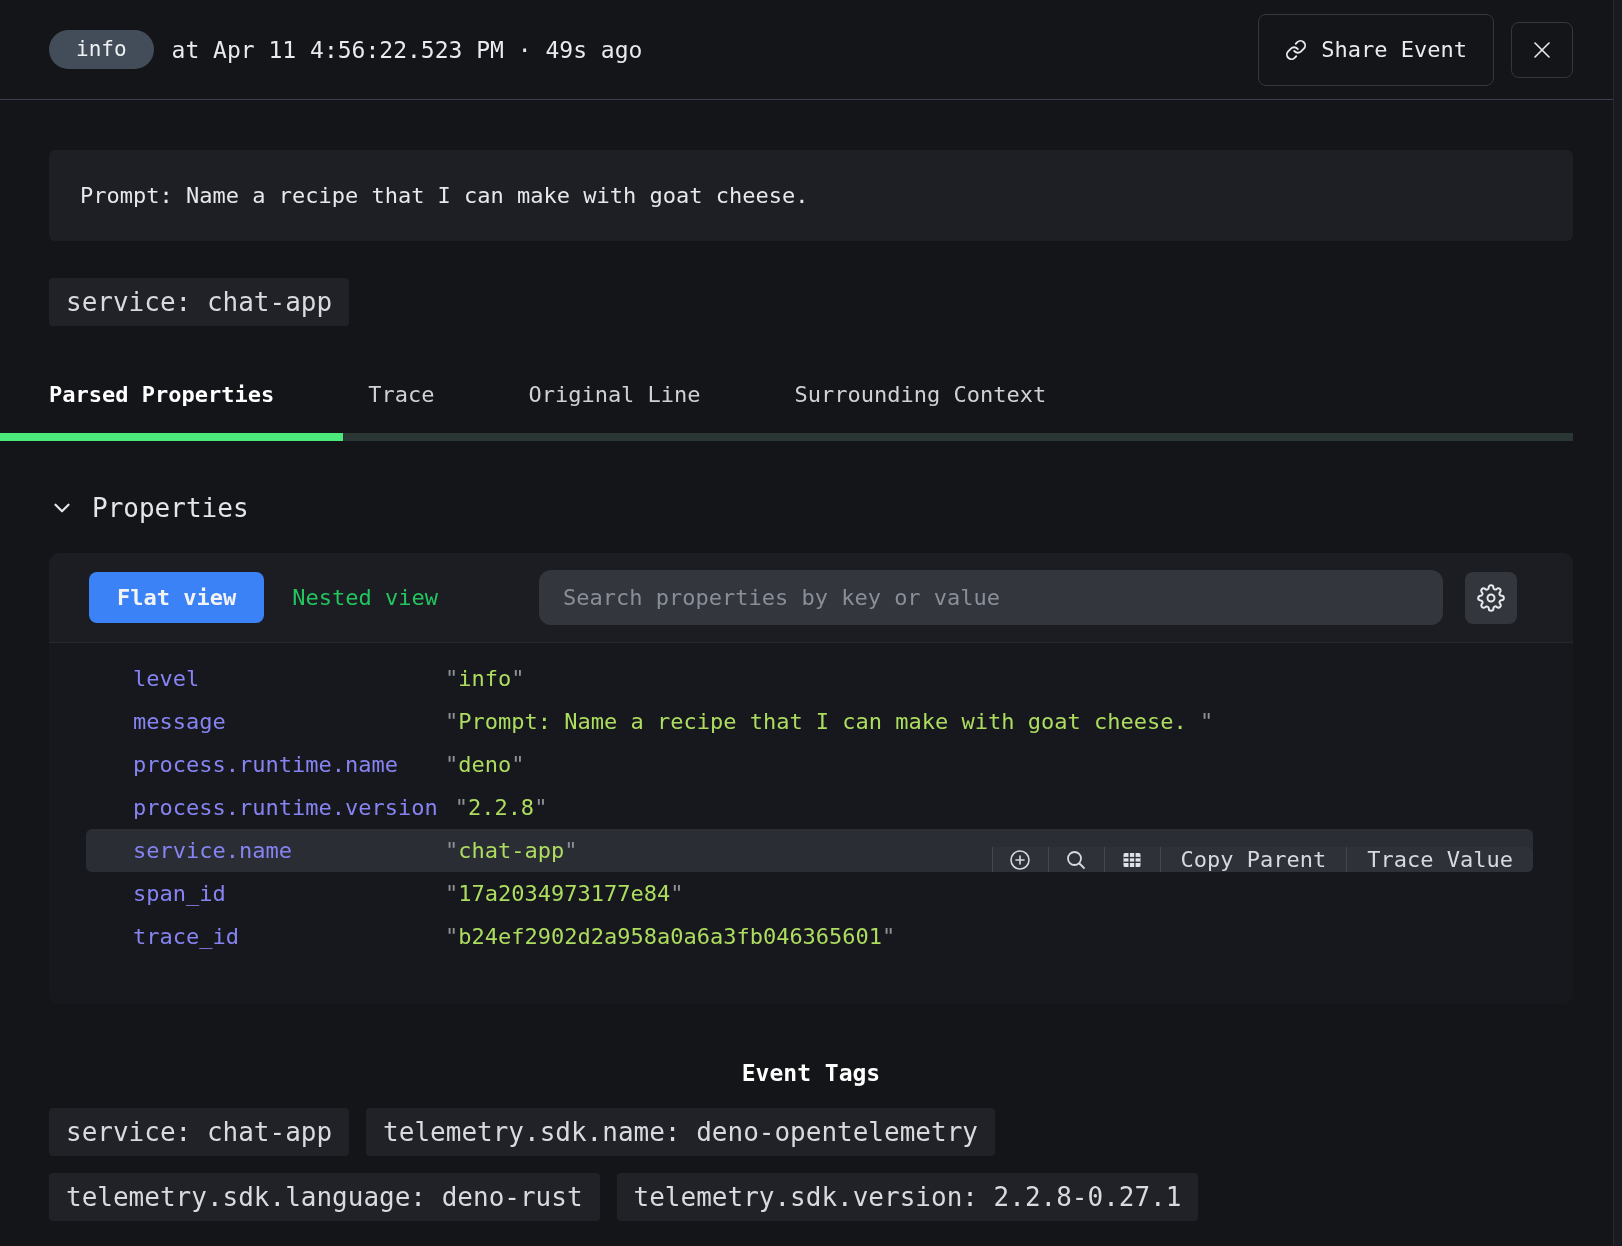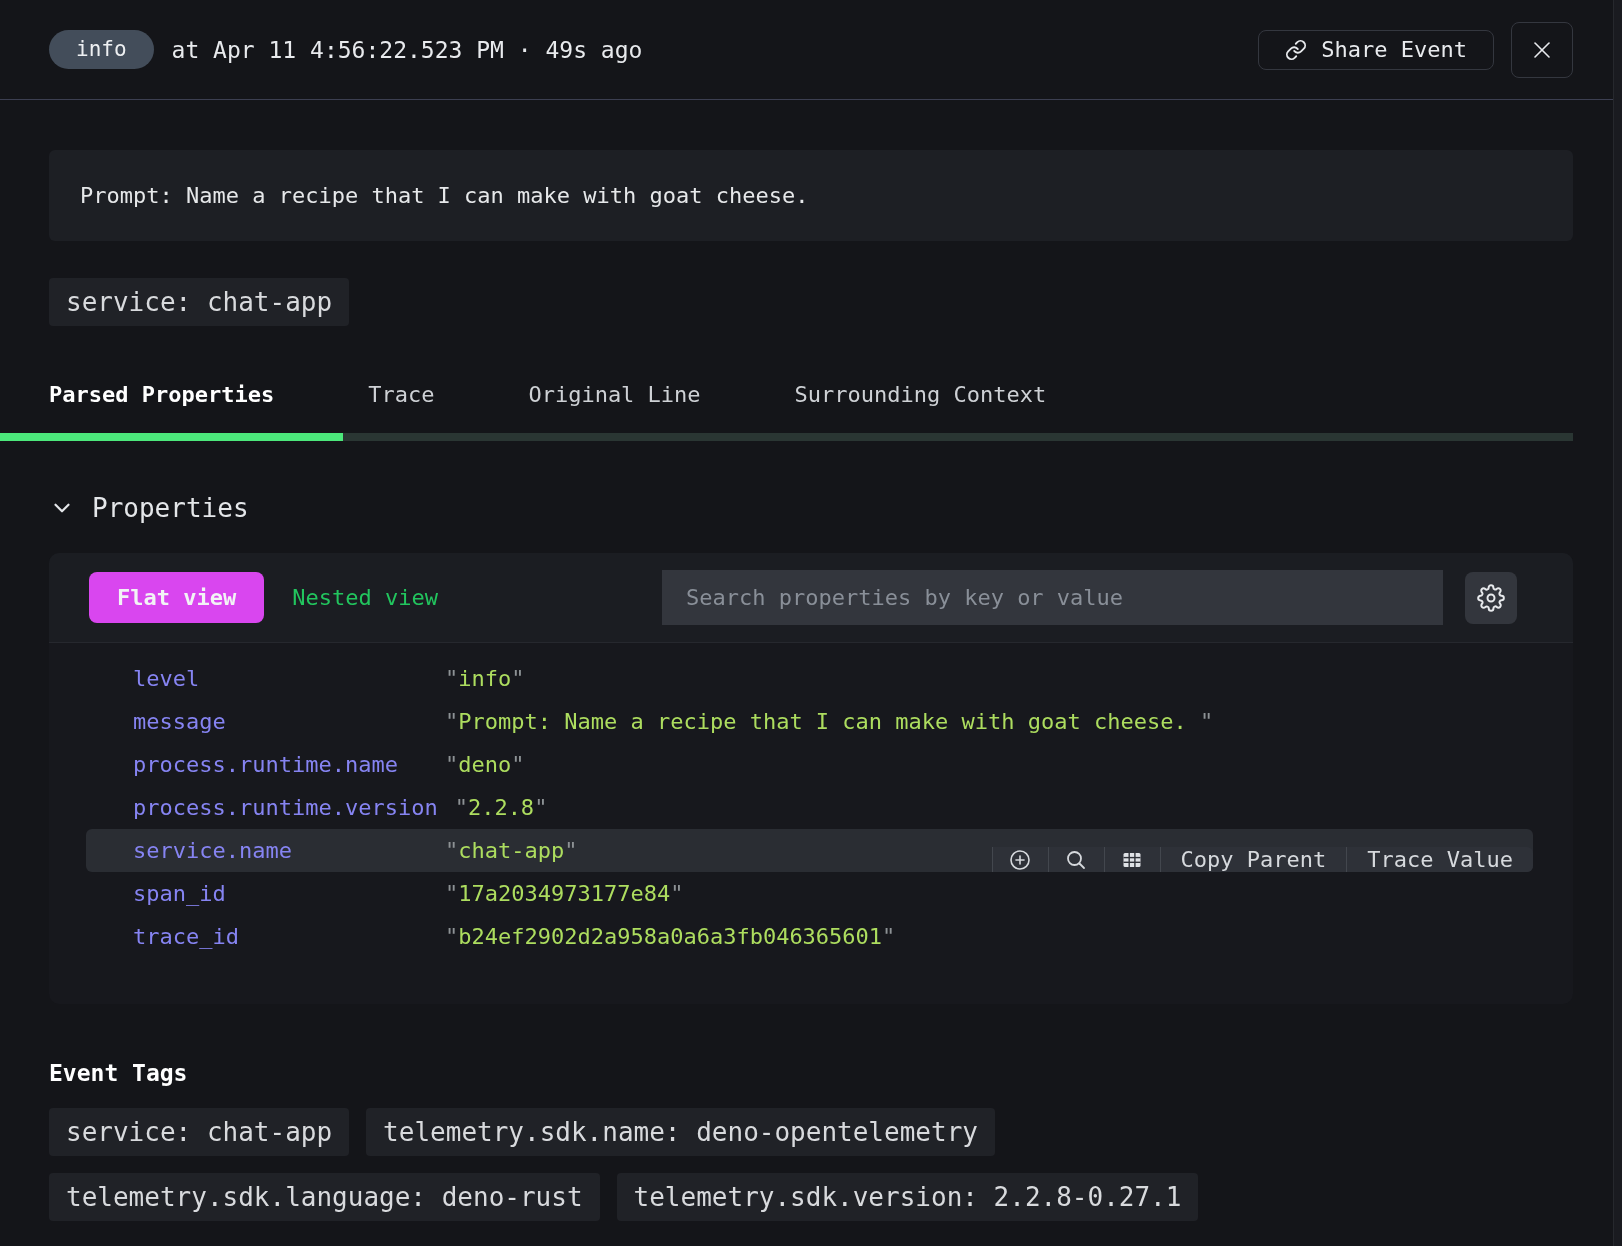--- a/index.html
+++ b/index.html
@@ -20,21 +20,21 @@
   .lvl-badge {
     background:#434d5a; color:#eef0f2; font-size:21px;
     padding:9px 27px; border-radius:22px; line-height:1;
   }
   .hdr-ts { margin-left:18px; font-size:23px; color:#e8eaed; }
   .hdr-spacer { flex:1; }
   .btn-outline {
     display:flex; align-items:center; gap:14px;
     border:1px solid #34373f; border-radius:8px; background:transparent;
     color:#e8eaed; font-size:22px; font-family:inherit;
-    padding:0 26px; height:40px; cursor:pointer;
+    padding:0 26px; height:72px; cursor:pointer;
   }
   .btn-close {
     width:62px; height:56px; margin-left:17px;
     display:flex; align-items:center; justify-content:center;
     border:1px solid #34373f; border-radius:8px; background:transparent; cursor:pointer;
   }
   .icon { display:inline-flex; }
 
   
   .content { padding:0 49px; }
@@ -69,24 +69,24 @@
     margin-top:30px; border-radius:10px; overflow:hidden; background:#17181d;
   }
   .toolbar {
     background:#1b1d22; display:flex; align-items:center;
     padding:17px 56px 17px 40px; border-bottom:1px solid #26282e;
   }
   .view-btn {
     font-family:inherit; font-size:22px; border:none; background:transparent;
     color:#22c55e; padding:13px 28px; border-radius:8px; cursor:pointer;
   }
-  .view-btn.selected { background:#d946ef; color:#f2f3f5; font-weight:bold; }
+  .view-btn.selected { background:#3b82f6; color:#f2f3f5; font-weight:bold; }
   .search-input {
-    margin-left:auto; width:781px; height:55px; background:#33363d;
-    border:none; border-radius:0; font-family:inherit; font-size:22px;
+    margin-left:auto; width:904px; height:55px; background:#33363d;
+    border:none; border-radius:12px; font-family:inherit; font-size:22px;
     color:#e8eaed; padding:0 24px; outline:none;
   }
   .search-input::placeholder { color:#898f98; }
   .gear-btn {
     margin-left:22px; width:52px; height:52px; border:none; border-radius:8px;
     background:#33363d; display:flex; align-items:center; justify-content:center; cursor:pointer;
   }
 
   .rows { padding:14px 40px 46px 37px; }
   .prop-row {
@@ -103,21 +103,21 @@
   .act-btn {
     display:flex; align-items:center; justify-content:center;
     background:#2e3138; border:none; border-left:1px solid #43474e;
     color:#d6d9dd; font-family:inherit; font-size:22px; cursor:pointer;
     padding:0 20px;
   }
   .act-btn.icon-only { width:56px; padding:0; }
   .act-btn:last-child { border-radius:0 6px 6px 0; }
 
   
-  .etags { margin-top:56px; }
+  .etags { margin-top:56px;text-align:center; }
   .etags-title { font-size:23px; font-weight:bold; color:#ffffff; }
   .tags-row { display:flex; flex-wrap:wrap; gap:17px; margin-top:22px; max-width:1430px; }
 
   
   .scroll-strip {
     position:absolute; top:0; right:0; width:9px; height:100%;
     background:#1a1b20; border-left:1px solid #26282d;
   }
   svg { display:block; }
 </style>

